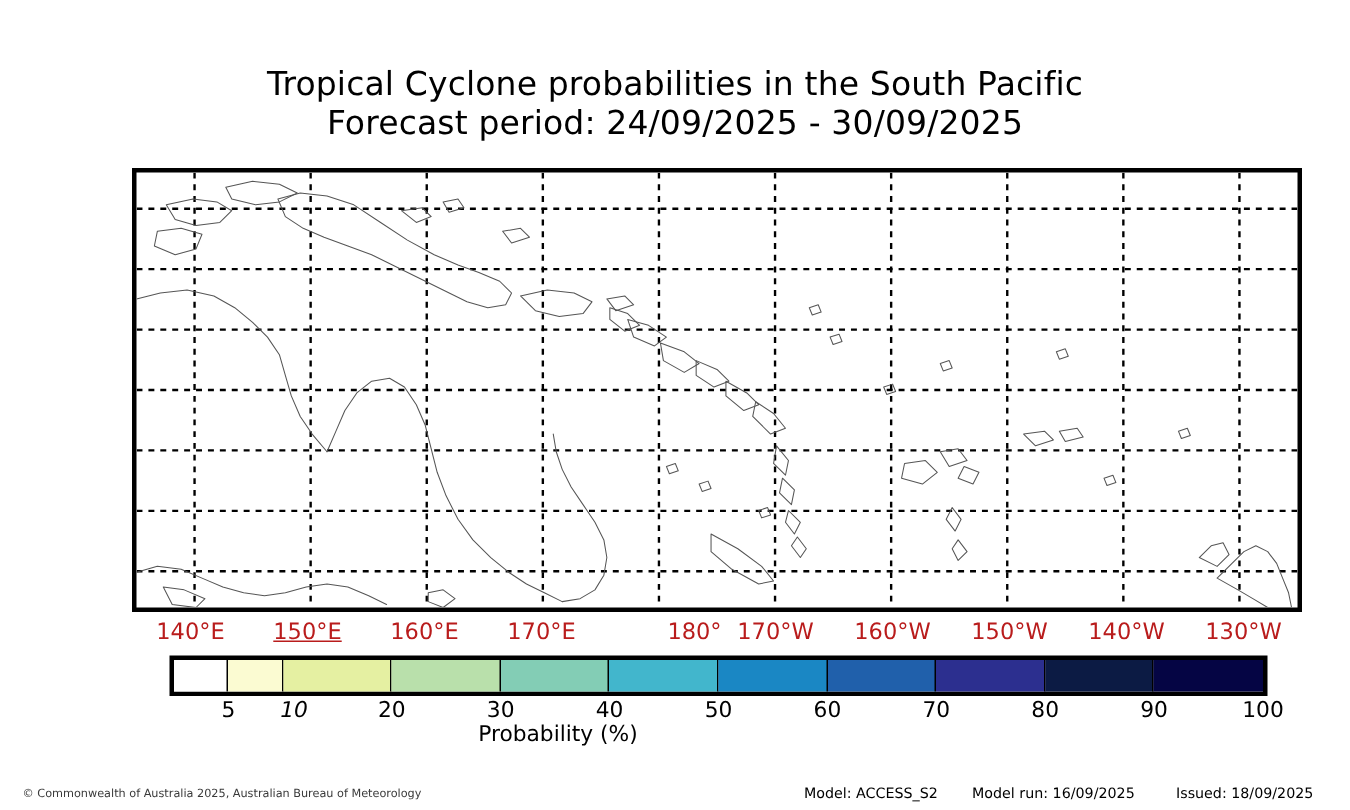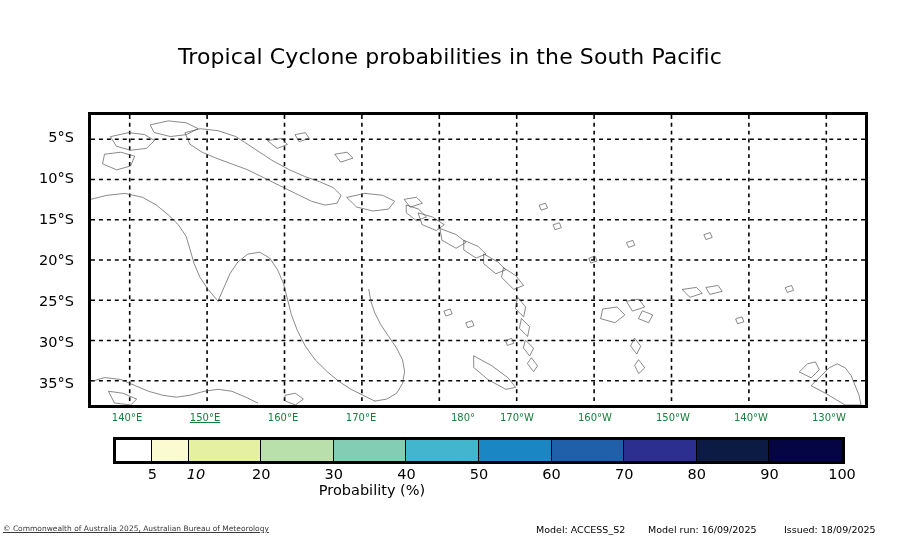--- a/index.html
+++ b/index.html
@@ -48,22 +48,22 @@
     font-size:14.5px;
     color:#000;
     white-space:nowrap;
     transform:translateY(-50%);
   }
   #ylabels{position:absolute;left:0px;top:112px;width:82px;height:296px;}
   #xlabels{position:absolute;left:88px;top:412px;width:780px;height:22px;}
   .xlab{
     position:absolute;
     top:0;
-    font-size:10px;
-    color:#15803d;
+    font-size:15px;
+    color:#b91c1c;
     white-space:nowrap;
     transform:translateX(-50%);
   }
 
   
   #colorbar-wrap{position:absolute;left:113px;top:437px;width:732px;height:27px;}
   #colorbar{
     position:absolute;left:0;top:0;width:100%;height:100%;
     border:3px solid #000;box-sizing:border-box;
     display:flex;
@@ -76,47 +76,39 @@
     font-size:14.5px;color:#000;white-space:nowrap;
     transform:translateX(-50%);
   }
   #cb-axis-label{
     position:absolute;left:0;top:482px;width:744px;
     text-align:center;font-size:14.5px;color:#000;
   }
 
   
   #footer-left{
-    position:absolute;left:3px;top:524px;
-    font-size:7.5px;color:#3a3a3a;white-space:nowrap;text-decoration:underline;
+    position:absolute;left:15px;top:524px;
+    font-size:7.5px;color:#3a3a3a;white-space:nowrap;
   }
   #footer-right{
     position:absolute;top:524px;left:536px;width:350px;
     font-size:9.5px;color:#000;white-space:nowrap;
   }
   .fr-item{position:absolute;top:0;white-space:nowrap;}
 </style>
 </head>
 <body>
 
 <div id="stage">
 
   <div class="title-block">
     <div class="title-line">Tropical Cyclone probabilities in the South Pacific</div>
-  </div>
-
-  <div id="ylabels">
-      <div class="ylab" style="top: 24.6667px; padding-right: 8px;">5°S</div>
-      <div class="ylab" style="top: 65.7778px; padding-right: 8px;">10°S</div>
-      <div class="ylab" style="top: 106.889px; padding-right: 8px;">15°S</div>
-      <div class="ylab" style="top: 148px; padding-right: 8px;">20°S</div>
-      <div class="ylab" style="top: 189.111px; padding-right: 8px;">25°S</div>
-      <div class="ylab" style="top: 230.222px; padding-right: 8px;">30°S</div>
-      <div class="ylab" style="top: 271.333px; padding-right: 8px;">35°S</div>
-    </div>
+    <div class="title-line">Forecast period: 24/09/2025 - 30/09/2025</div>
+  </div>
+
 
   <div id="map-frame">
     <div id="map-inner">
       <svg viewBox="0 0 780 296" preserveAspectRatio="none">
         <g stroke="#000" stroke-width="1.6" stroke-dasharray="4,4" fill="none">
             <line x1="39" x2="39" y1="0" y2="296"></line>
             <line x1="117" x2="117" y1="0" y2="296"></line>
             <line x1="195" x2="195" y1="0" y2="296"></line>
             <line x1="273" x2="273" y1="0" y2="296"></line>
             <line x1="351" x2="351" y1="0" y2="296"></line>

